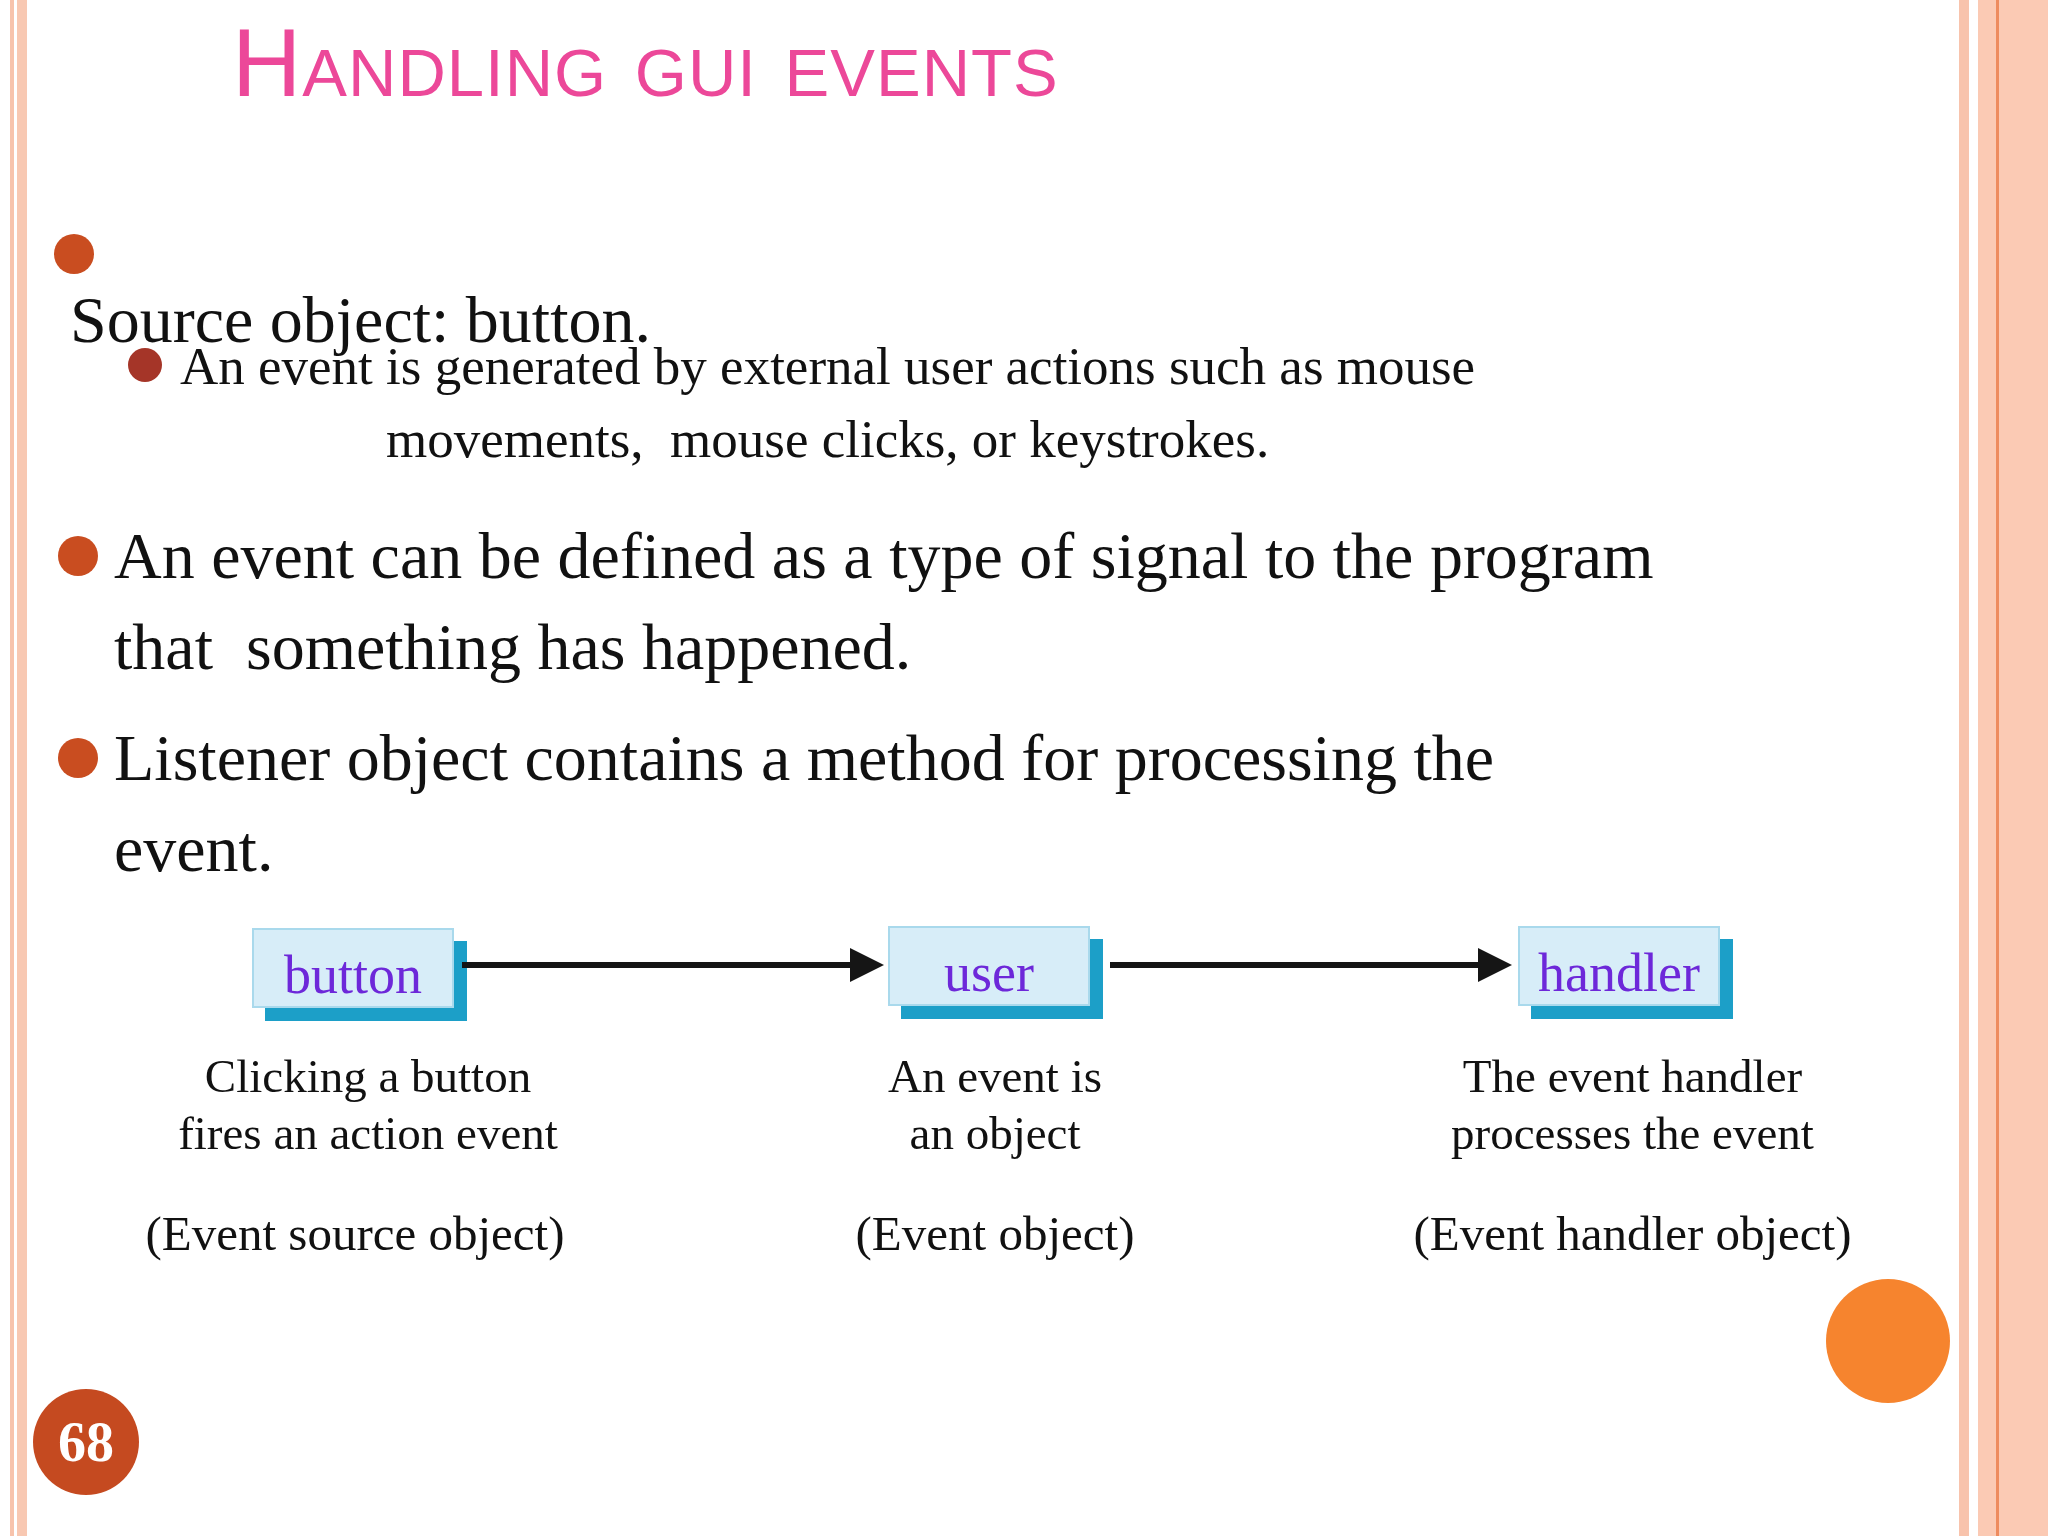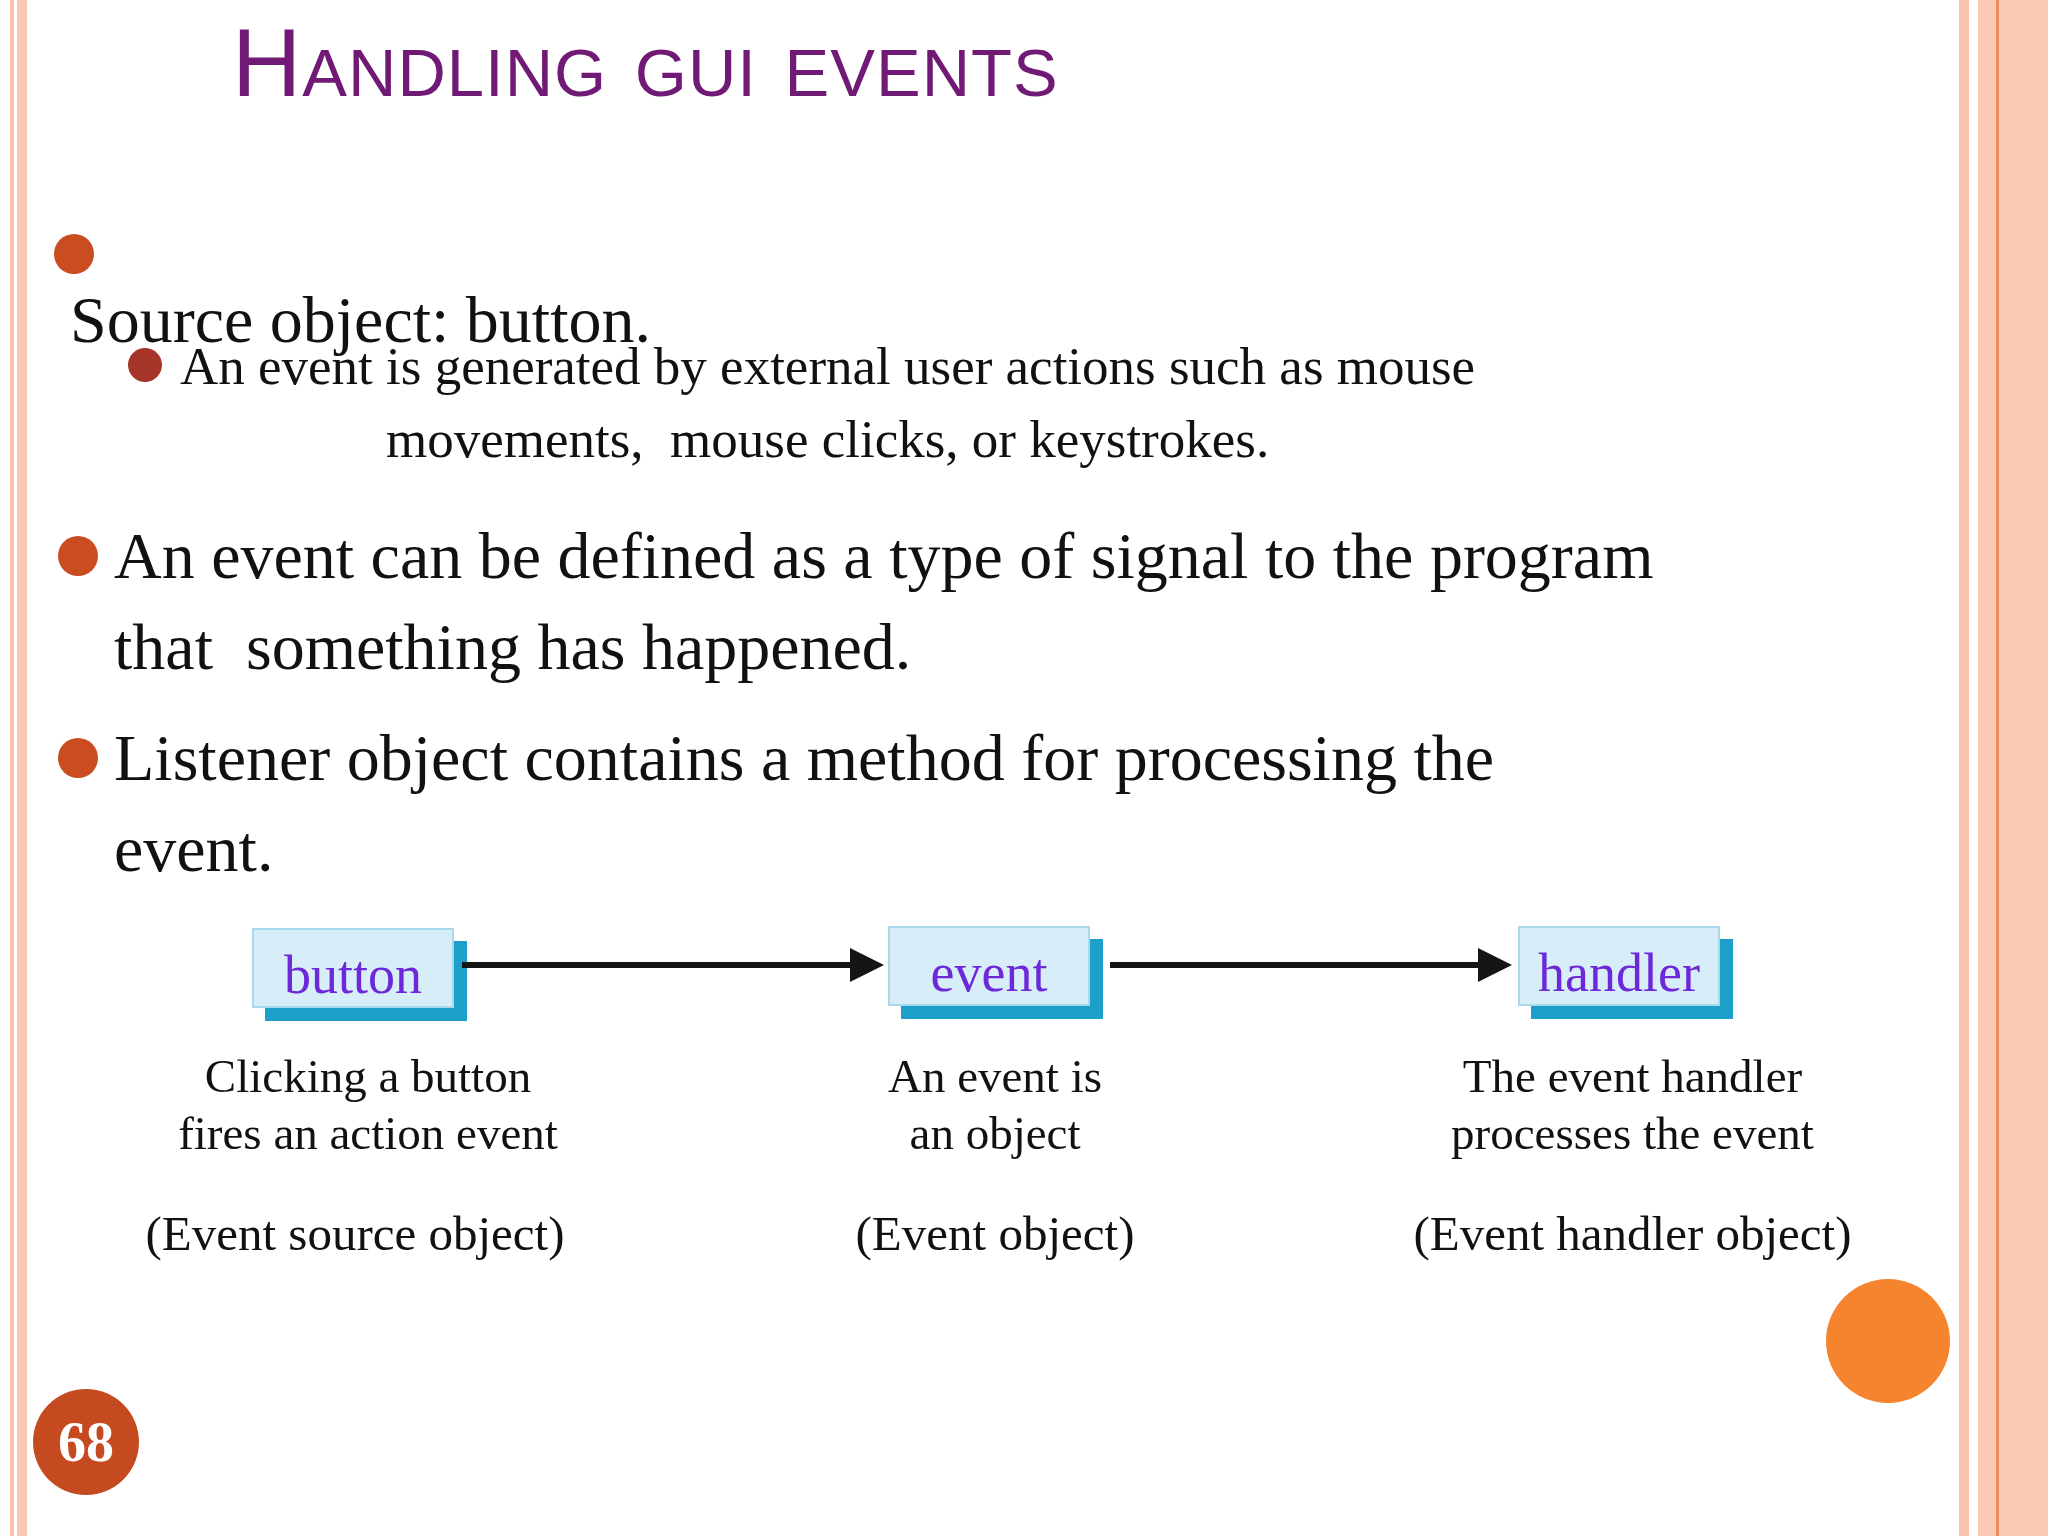--- a/index.html
+++ b/index.html
@@ -19,21 +19,21 @@
   .r-band {left:1978px;width:70px;background:#fbcab4;}
   .r-line {left:1996px;width:3px;background:#ee8c5f;}
 
   
   .title{
     position:absolute;left:232px;top:10px;
     font-family:"Liberation Sans", sans-serif;
     font-variant:small-caps;
     text-transform:lowercase;
     font-size:96px;line-height:1.1;
-    color:#701a75;
+    color:#ec4899;
     letter-spacing:1px;
     white-space:pre;
   }
   .title::first-letter{text-transform:uppercase;}
 
   
   .bullet-row{position:absolute;display:flex;align-items:flex-start;}
   .dot{border-radius:50%;flex:0 0 auto;}
   .d1{width:40px;height:40px;background:#c94d20;margin-top:26px;}
   .d2{width:34px;height:34px;background:#a53528;margin-top:18px;}
@@ -135,21 +135,21 @@
     <span class="dot d1"></span>
     <div class="btext t1">Listener object contains a method for processing the
 event.</div>
   </div>
 
   <div class="dbox box-0">
     <span>button</span>
   </div>
   <div class="arrow arr-0"></div>
   <div class="dbox box-1">
-    <span>event</span>
+    <span>user</span>
   </div>
   <div class="arrow arr-1"></div>
   <div class="dbox box-2">
     <span>handler</span>
   </div>
 
   <div class="caption cap-0">Clicking a button
 fires an action event</div>
   <div class="caption cap-1">An event is
 an object</div>

